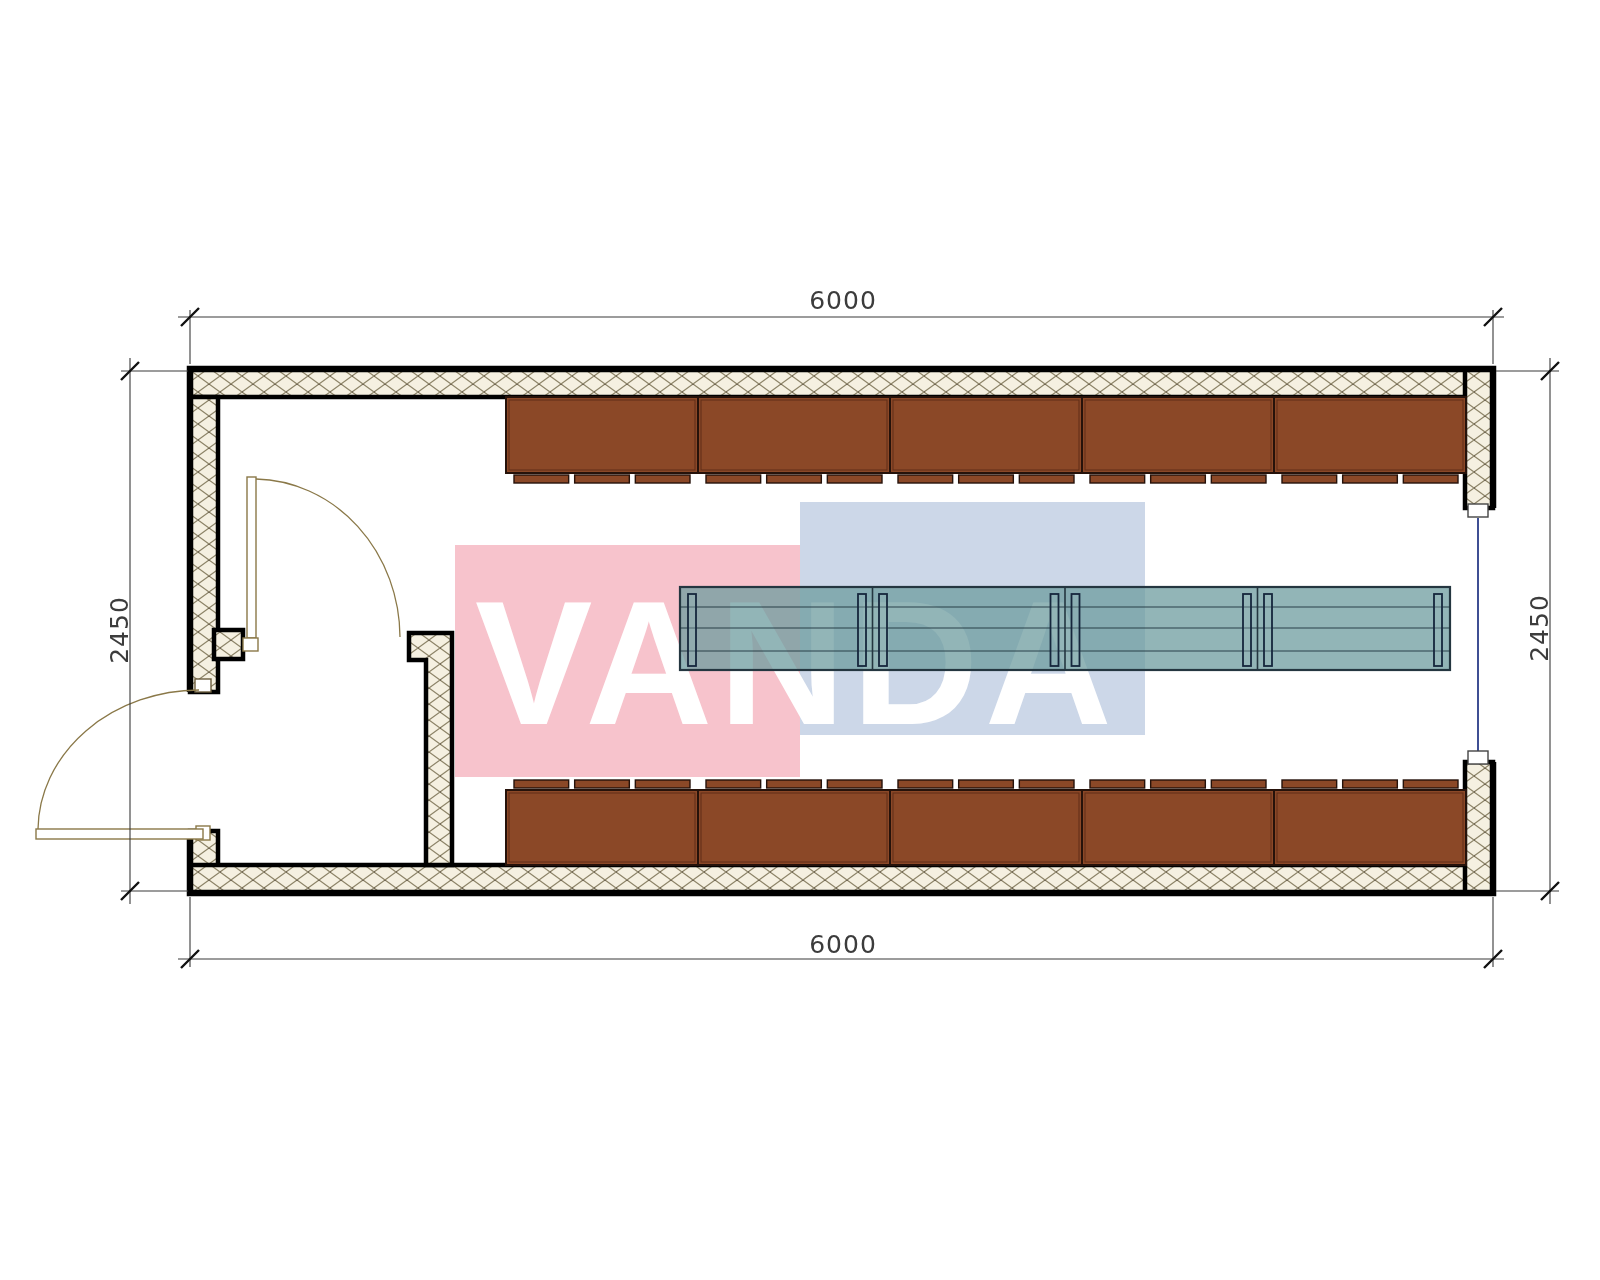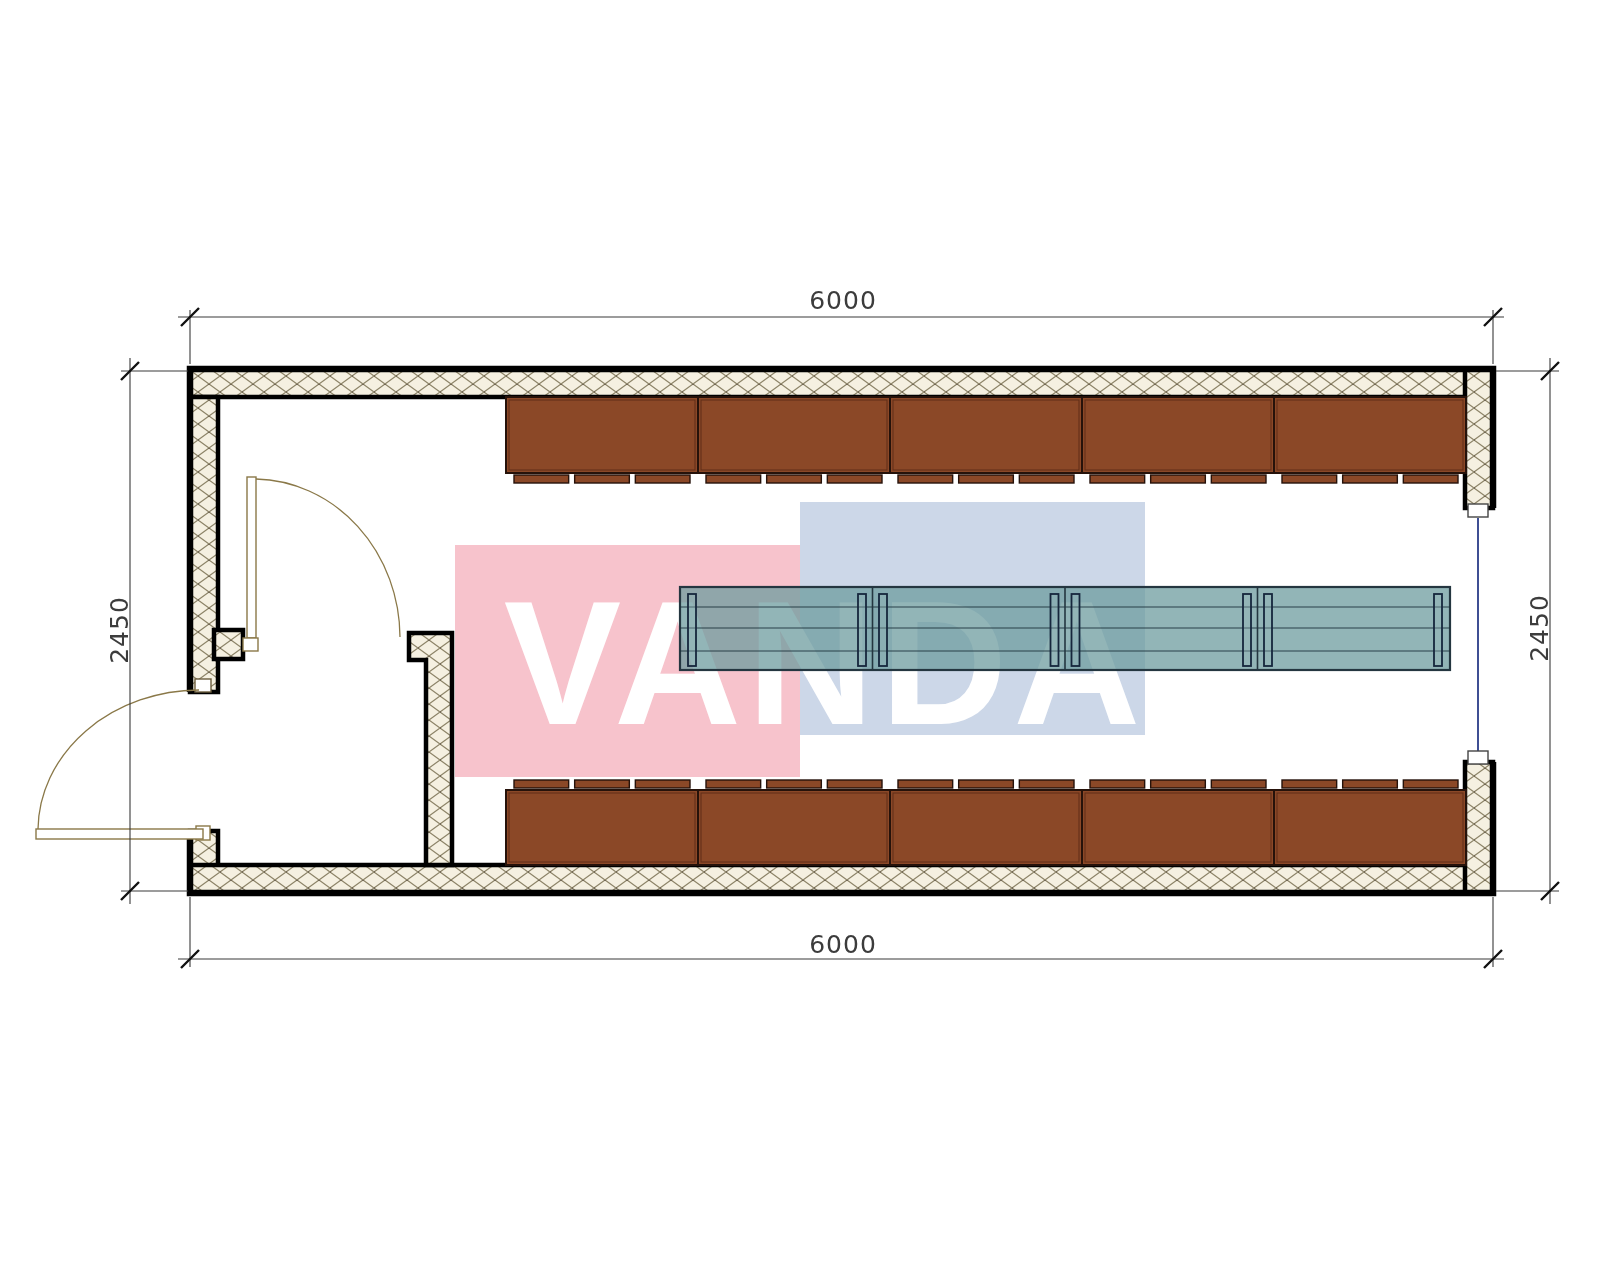--- a/index.html
+++ b/index.html
@@ -5,21 +5,21 @@
   html,body{margin:0;padding:0;background:#ffffff;}
   .stage{
     position:relative;width:1600px;height:1280px;background:#ffffff;overflow:hidden;
     font-family:"DejaVu Sans","Liberation Sans",sans-serif;
   }
   .wm-square{position:absolute;}
   .wm-pink{left:455px;top:545px;width:345px;height:232px;background:var(--pink,#F7C3CC);}
   .wm-blue{left:800px;top:502px;width:345px;height:233px;background:var(--blue,#CCD7E8);}
   .wm-text{
     position:absolute;left:475px;top:588px;width:700px;height:150px;
-    line-height:150px;text-align:center;
+    line-height:150px;text-align:left;
     font-family:"Liberation Sans","DejaVu Sans",sans-serif;
     font-weight:bold;font-size:176px;letter-spacing:6px;
     color:var(--wmtext,#FFFFFF);white-space:nowrap;
   }
   svg.plan{position:absolute;left:0;top:0;z-index:5;}
   .wall{fill:url(#hatch);stroke:#000000;stroke-width:4.5;}
   .perim{fill:none;stroke:#000000;stroke-width:6.5;}
   .jambbox{fill:#ffffff;stroke:#6b5d3e;stroke-width:1.4;}
   .jambbox2{fill:#ffffff;stroke:#444444;stroke-width:1.4;}
   .door{fill:#ffffff;stroke:var(--door,#8A7848);stroke-width:1.4;}

